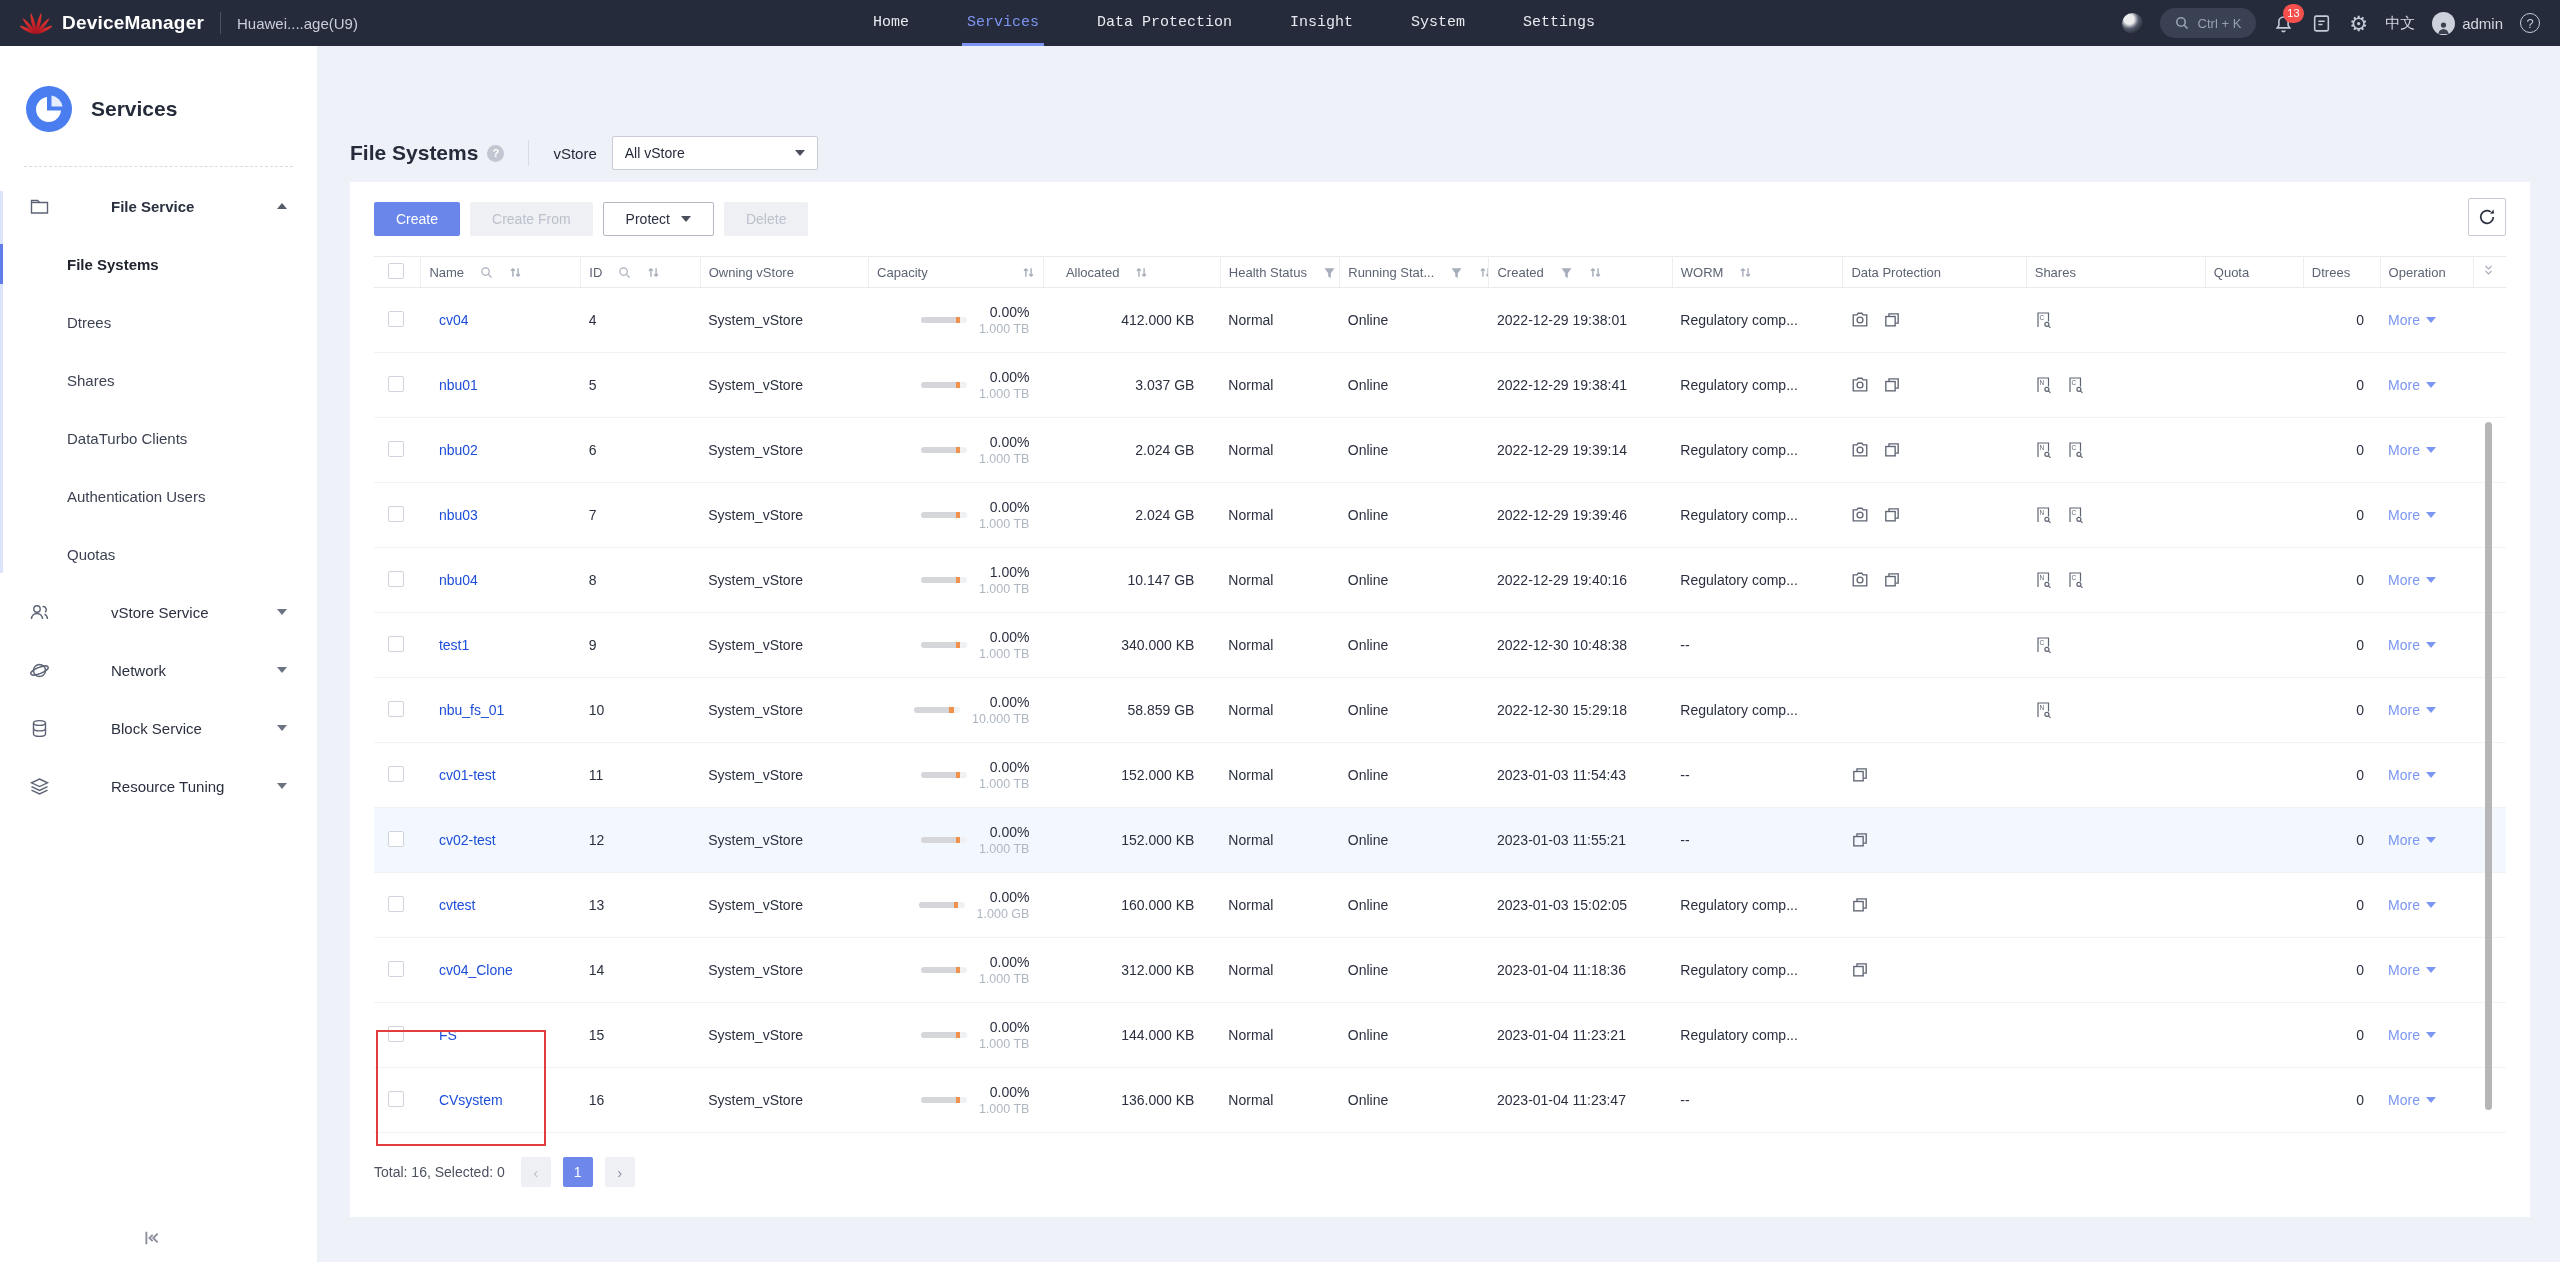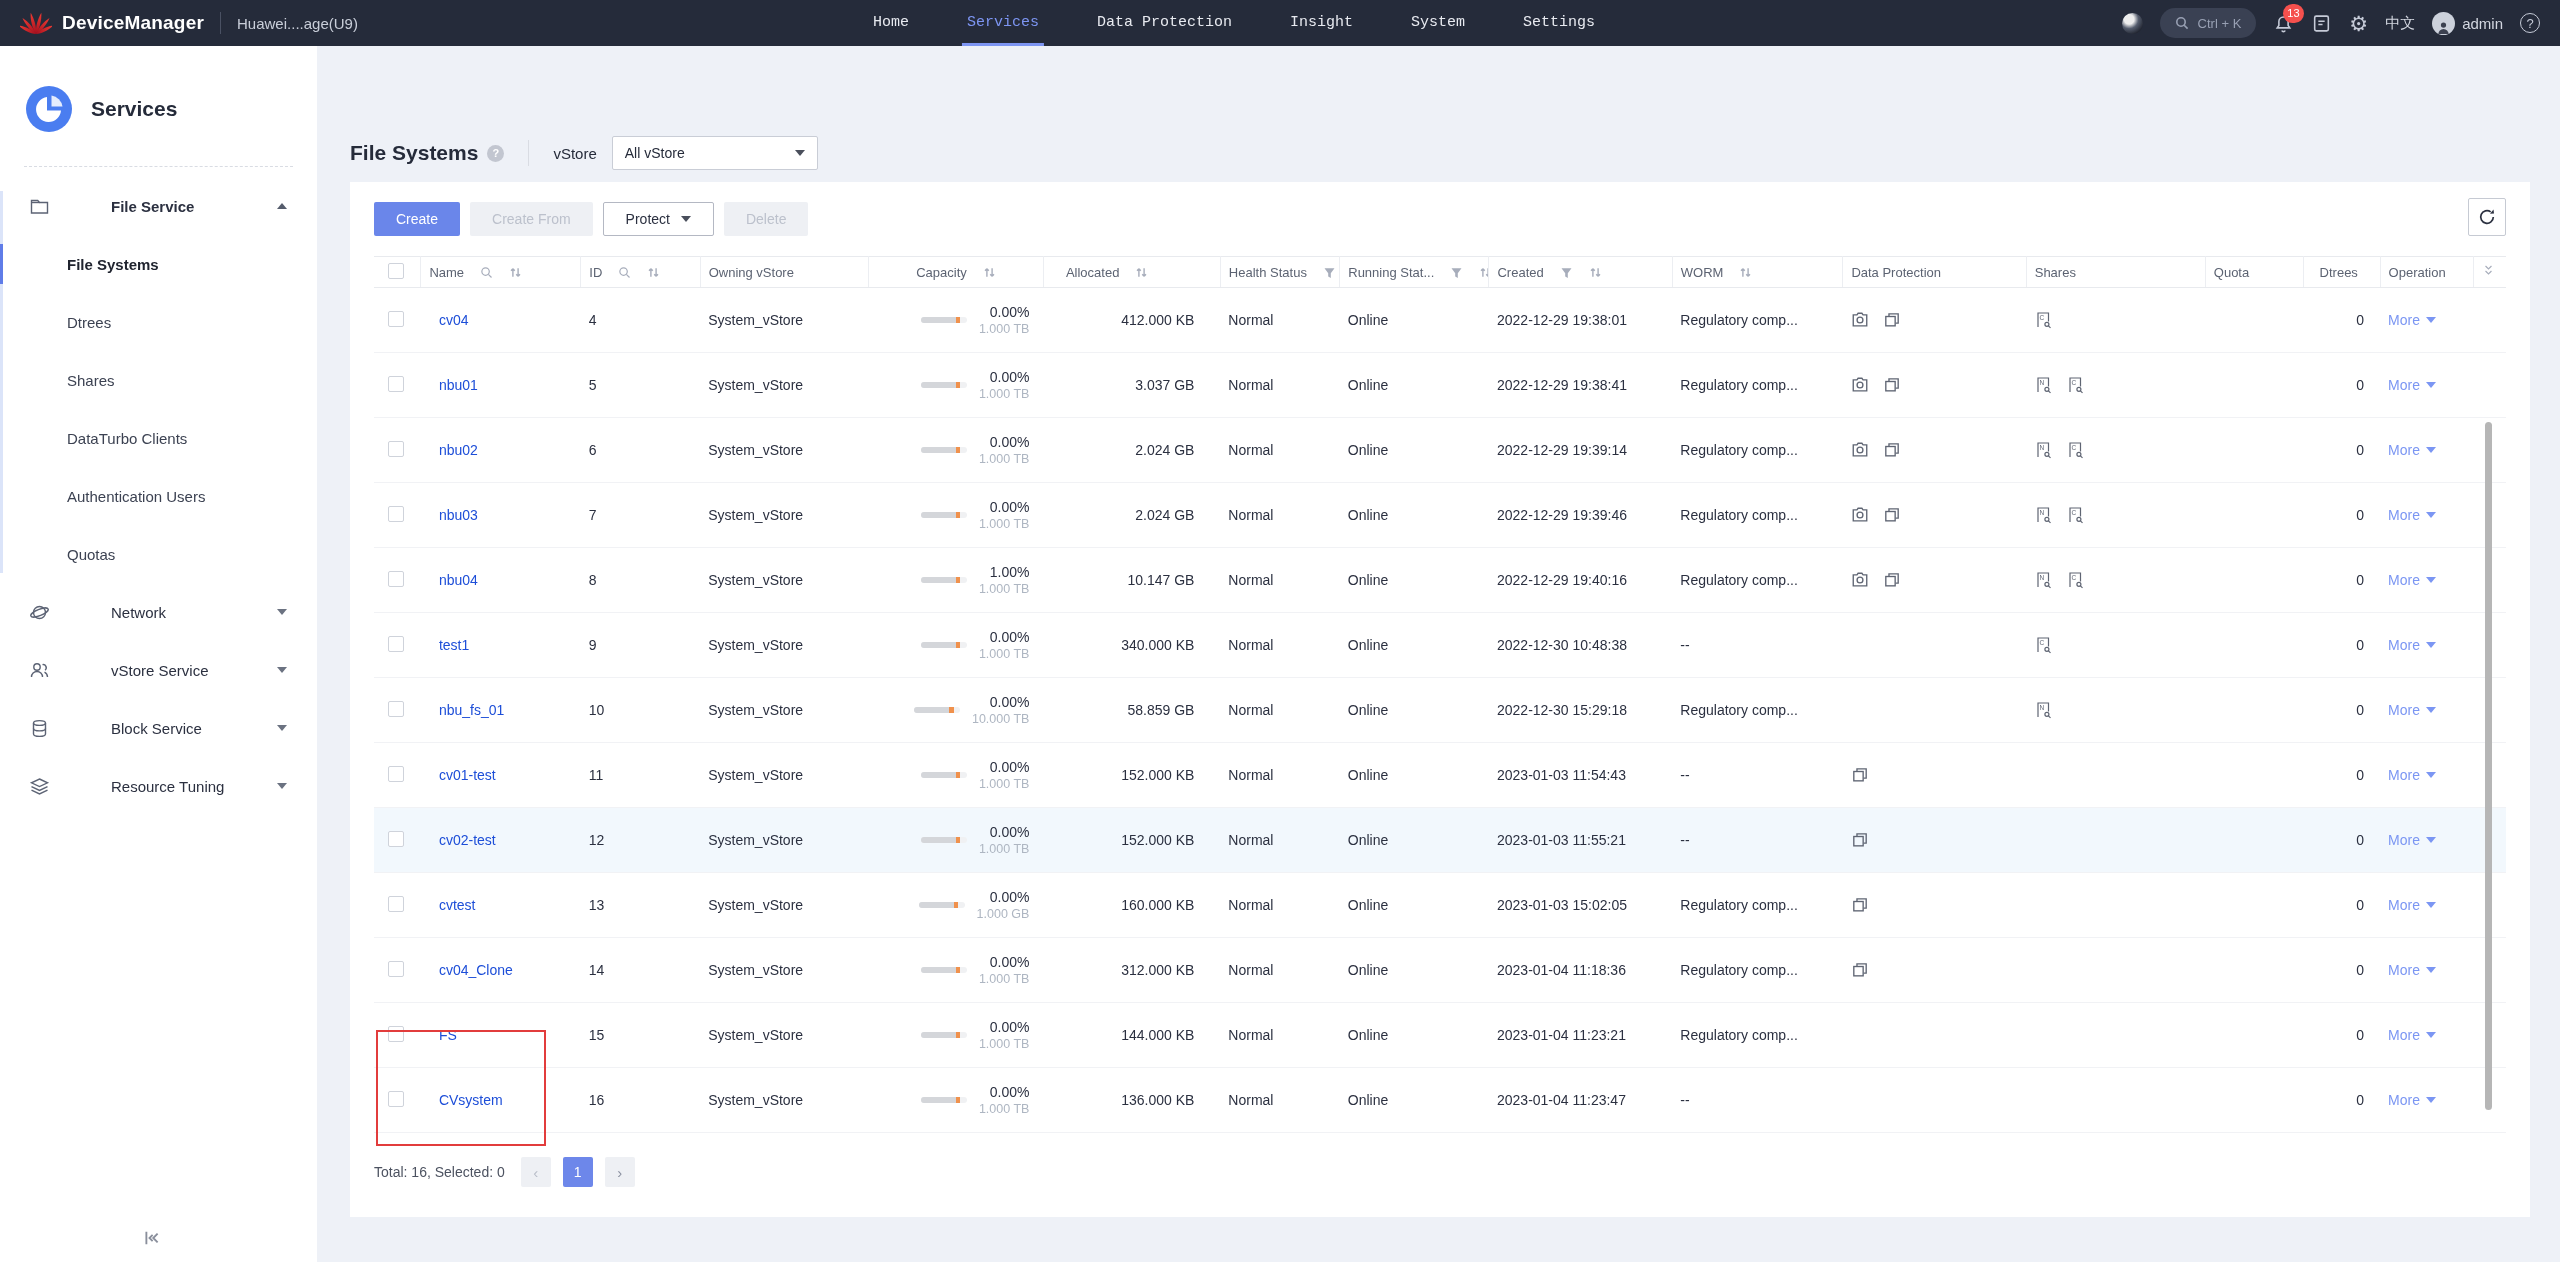--- a/index.html
+++ b/index.html
@@ -69,21 +69,21 @@
   .btn-outline { background:#fff; border:1px solid #b4b8c3; color:#2b3040; gap:11px; }
   .refresh-btn { position:absolute; right:24px; top:16px; width:38px; height:38px; border:1px solid #c6cad3; border-radius:2px; background:#fff; display:flex; align-items:center; justify-content:center; cursor:pointer; }
   .refresh-btn svg { width:20px; height:20px; stroke:#2b3040; fill:none; stroke-width:1.7; }
 
   
   .tablewrap { margin-top:20px; position:relative; }
   table { width:100%; border-collapse:collapse; table-layout:fixed; }
   th { height:31px; font-weight:normal; font-size:13px; color:#5c6372; text-align:left; border-top:1px solid #e8eaee; border-bottom:1px solid #e8eaee; padding:0 8px; white-space:nowrap; overflow:hidden; }
   th:not(:last-child) { border-right:1px solid #eceef2; }
   .th-inner { display:flex; align-items:center; gap:16px; }
-  .th-inner.right { justify-content:center; }
+  .th-inner.right { justify-content:space-between; }
   td { height:65px; font-size:14px; color:#2b3040; padding:0 8px; border-bottom:1px solid #f1f2f5; white-space:nowrap; overflow:hidden; }
   tr.hl td { background:#f2f8fd; }
   .cb { width:16px; height:16px; border:1px solid #cfd3db; border-radius:2px; background:#fff; display:inline-block; cursor:pointer; }
   .lnk { color:#1d4ed8; text-decoration:none; cursor:pointer; }
   .c-name { padding-left:18px; }
   .c-cb { padding-left:14px; }
   .capflex { display:flex; align-items:center; justify-content:flex-end; gap:12px; padding-right:6px; }
   .capbar { width:46px; height:6px; background:#f0f1f3; border-radius:3px; position:relative; overflow:hidden; flex:0 0 auto; }
   .capbar .f { position:absolute; left:0; top:0; bottom:0; width:76%; background:#d4d6da; }
   .capbar .o { position:absolute; left:76%; top:0; bottom:0; width:10%; background:#f0914c; }
@@ -206,36 +206,36 @@
     <div class="sb-sub">Dtrees</div>
     <div class="sb-sub">Shares</div>
     <div class="sb-sub">DataTurbo Clients</div>
     <div class="sb-sub">Authentication Users</div>
     <div class="sb-sub">Quotas</div>
   </div>
 
   <div class="sb-item">
     <span class="ic">
       <svg viewBox="0 0 21 21">
-          <circle cx="10.5" cy="10.5" r="6"></circle>
-          <ellipse cx="10.5" cy="10.5" rx="9.3" ry="3.1" transform="rotate(-22 10.5 10.5)"></ellipse>
-        </svg>
-    </span>
-    <span>Network</span>
-    <span class="caret-dn-s"></span>
-  </div>
-  <div class="sb-item">
-    <span class="ic">
-      <svg viewBox="0 0 21 21">
           <circle cx="8" cy="7" r="3.2"></circle>
           <path d="M2.5 17a5.5 5.5 0 0 1 11 0"></path>
           <path d="M13.5 4.6a3.2 3.2 0 0 1 2.6 5.6M15.5 12.2a5.5 5.5 0 0 1 3 4.8"></path>
         </svg>
     </span>
     <span>vStore Service</span>
+    <span class="caret-dn-s"></span>
+  </div>
+  <div class="sb-item">
+    <span class="ic">
+      <svg viewBox="0 0 21 21">
+          <circle cx="10.5" cy="10.5" r="6"></circle>
+          <ellipse cx="10.5" cy="10.5" rx="9.3" ry="3.1" transform="rotate(-22 10.5 10.5)"></ellipse>
+        </svg>
+    </span>
+    <span>Network</span>
     <span class="caret-dn-s"></span>
   </div>
   <div class="sb-item">
     <span class="ic">
       <svg viewBox="0 0 21 21">
           <ellipse cx="10.5" cy="5" rx="6" ry="2.4"></ellipse>
           <path d="M4.5 5v11c0 1.3 2.7 2.4 6 2.4s6-1.1 6-2.4V5"></path>
           <path d="M4.5 10.5c0 1.3 2.7 2.4 6 2.4s6-1.1 6-2.4"></path>
         </svg>
     </span>

